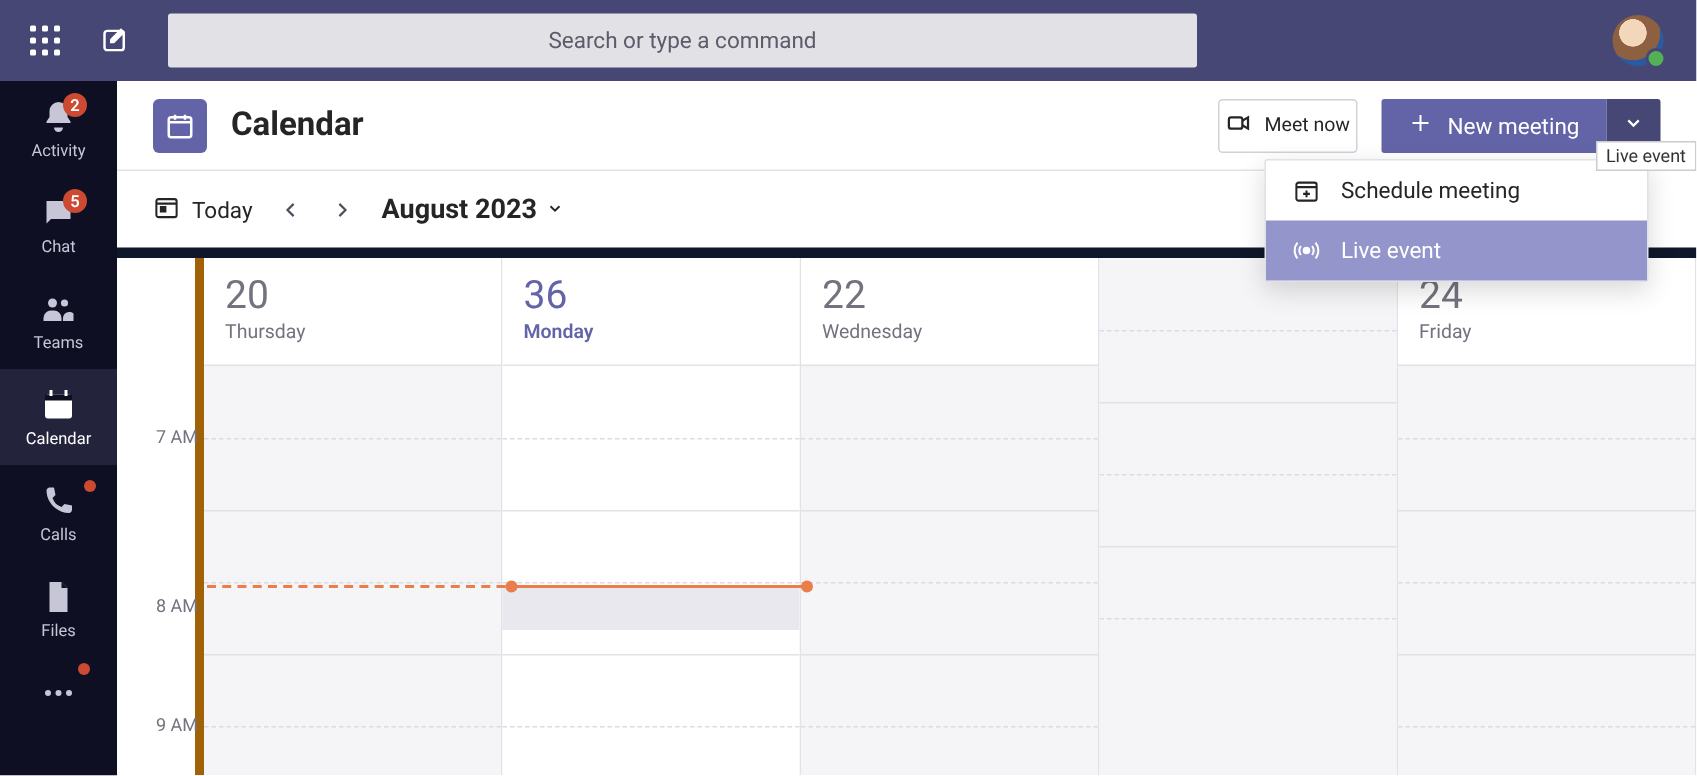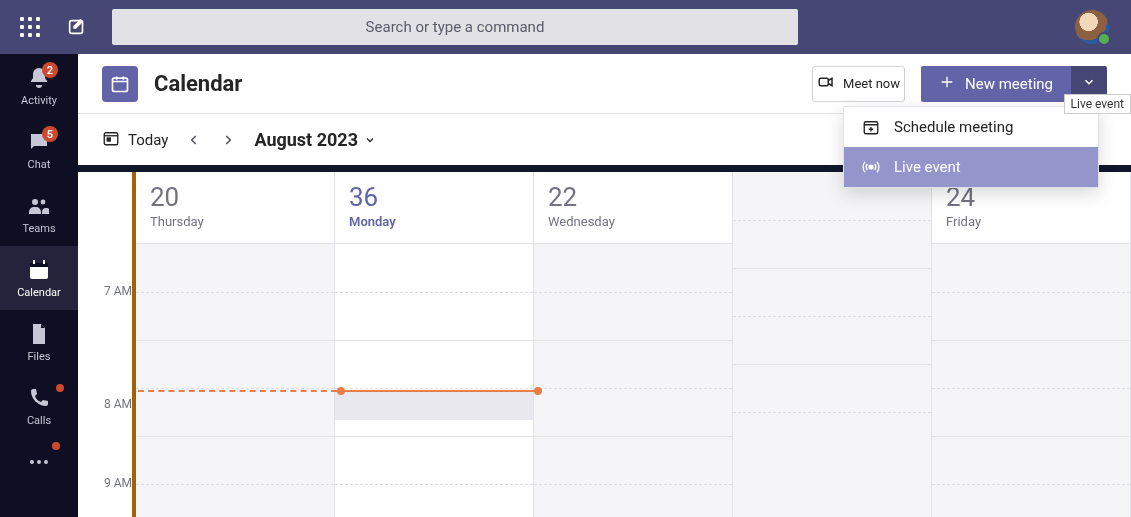--- a/index.html
+++ b/index.html
@@ -127,21 +127,21 @@
     height: 58px;
     display: flex; align-items: center;
     padding: 0 24px; gap: 18px;
     border-bottom: 7px solid #0f172a;
   }
   .today-btn { display: flex; align-items: center; gap: 8px; color: #252525; font-size: 15px; cursor: pointer; }
   .chev { width: 16px; height: 16px; display:flex; align-items:center; justify-content:center; color:#4f4f5c; cursor:pointer; }
   .month-label { font-size: 18px; font-weight: 700; color: #252525; display:flex; align-items:center; gap:6px; cursor:pointer; }
 
   .grid-area { flex: 1; display: flex; position: relative; overflow:hidden; }
-  .time-col { width: 60px; border-right: 4px solid #a16207; position:relative; }
+  .time-col { width: 60px; border-right: 6px solid #a16207; position:relative; }
   .time-label { position: absolute; left: 0; width:54px; text-align:right; font-size:12px; color:#737380; }
   .day-cols { flex:1; display:flex; }
   .day-col {
     width: 199px; border-right: 1px solid #e1e1e8;
     display:flex; flex-direction:column;
   }
   .day-col.today .day-num { color:#6264a7; }
   .day-col.today .day-name { color:#6264a7; font-weight:600; }
   .day-head {
     height: 72px; padding: 10px 14px;
@@ -258,34 +258,34 @@
             <rect x="3" y="5" width="18" height="4" fill="#0f0f23"></rect>
             <rect x="6" y="2" width="2" height="4"></rect>
             <rect x="16" y="2" width="2" height="4"></rect>
           </svg>
       </div>
       <span>Calendar</span>
     </div>
     <div class="rail-item">
       <div class="ic">
         <svg viewBox="0 0 24 24" fill="currentColor">
+            <path d="M6 3c-1 0-2 1-2 2 0 8 7 15 15 15 1 0 2-1 2-2v-3l-5-1-2 2c-3-1-5-3-6-6l2-2-1-5H6z"></path>
+          </svg>
+      </div>
+      <span>Calls</span>
+      <div class="badge-dot"></div>
+    </div>
+    <div class="rail-item">
+      <div class="ic">
+        <svg viewBox="0 0 24 24" fill="currentColor">
             <path d="M6 2h8l4 4v16H6V2z"></path>
             <path d="M14 2v4h4" fill="#0f0f23"></path>
           </svg>
       </div>
       <span>Files</span>
-    </div>
-    <div class="rail-item">
-      <div class="ic">
-        <svg viewBox="0 0 24 24" fill="currentColor">
-            <path d="M6 3c-1 0-2 1-2 2 0 8 7 15 15 15 1 0 2-1 2-2v-3l-5-1-2 2c-3-1-5-3-6-6l2-2-1-5H6z"></path>
-          </svg>
-      </div>
-      <span>Calls</span>
-      <div class="badge-dot"></div>
     </div>
     <div class="rail-item" style="height:48px">
       <div class="ic">
         <svg viewBox="0 0 24 24" fill="currentColor">
             <circle cx="5" cy="12" r="2"></circle>
             <circle cx="12" cy="12" r="2"></circle>
             <circle cx="19" cy="12" r="2"></circle>
           </svg>
       </div>
       <div class="badge-dot" style="top:4px;right:18px"></div>

